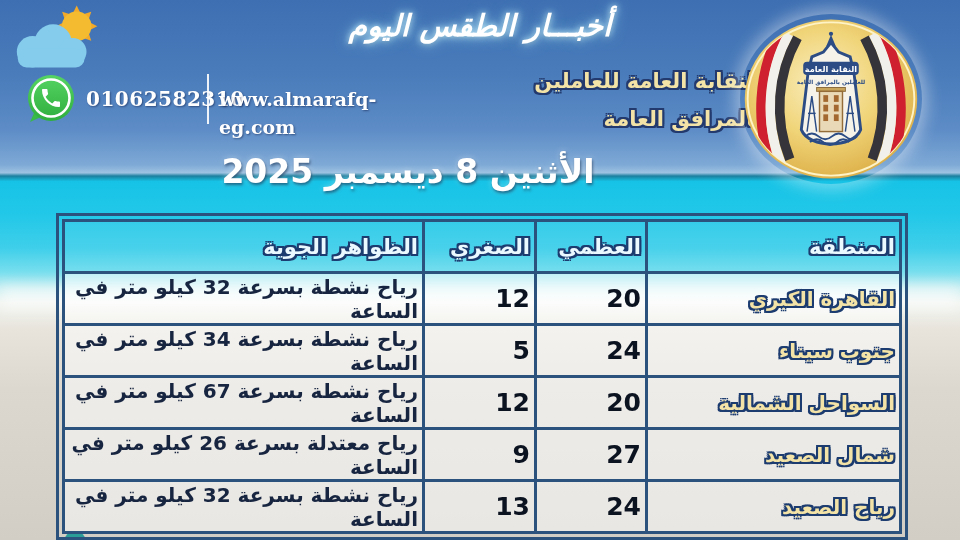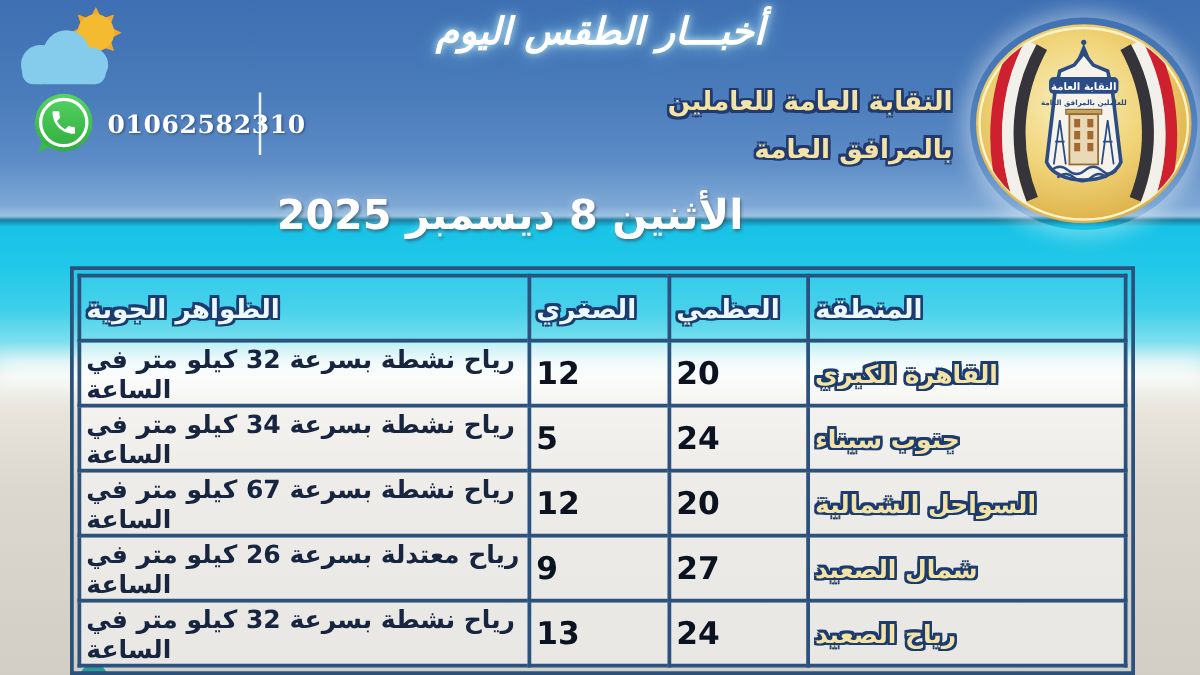--- a/index.html
+++ b/index.html
@@ -23,34 +23,34 @@
   .website{position:absolute;left:219px;top:85px;width:210px;height:28px;
     font-family:"DejaVu Serif",serif;font-weight:bold;font-size:19px;color:#fff;
     line-height:28px;text-shadow:1px 1px 2px rgba(0,10,50,.45);}
   .main-title{position:absolute;left:280px;top:8px;width:400px;text-align:center;
     direction:rtl;font-size:30px;font-weight:bold;color:#fff;
     text-shadow:0 0 6px rgba(205,245,255,.95),0 0 14px rgba(160,230,250,.75),0 2px 3px rgba(30,60,110,.35);font-style:italic;}
   .org-name{position:absolute;left:502px;top:62px;width:260px;
     direction:rtl;font-size:21px;font-weight:bold;line-height:38px;color:#f3e3a6;
     text-shadow:-2px -2px 0 #233a6e,0 -2px 0 #233a6e,2px -2px 0 #233a6e,-2px 0 0 #233a6e,
                  2px 0 0 #233a6e,-2px 2px 0 #233a6e,0 2px 0 #233a6e,2px 2px 0 #233a6e;}
-  .logo-wrap{position:absolute;left:776px;top:14px;width:182px;height:170px;
+  .logo-wrap{position:absolute;left:740px;top:14px;width:182px;height:170px;
     border-radius:50%;box-shadow:0 0 16px 5px rgba(255,255,255,.4);}
   .logo-wrap svg{display:block;}
 
   .date-line{position:absolute;left:0;top:152px;width:816px;text-align:center;
     direction:rtl;font-size:33px;font-weight:bold;color:#fff;
     text-shadow:1px 2px 3px rgba(12,40,75,.6),0 0 6px rgba(255,255,255,.35);}
 
   
   .table-wrap{position:absolute;left:56px;top:213px;width:852px;height:327px;
     border:3px solid #2a527d;padding:3px;box-sizing:border-box;z-index:2;}
   table.weather{width:100%;height:100%;border-collapse:collapse;direction:rtl;
     table-layout:fixed;}
-  table.weather th,table.weather td{border:3px solid #2a527d;text-align:left;
+  table.weather th,table.weather td{border:3px solid #2a527d;text-align:right;
     vertical-align:middle;padding:0 4px;overflow:hidden;}
   table.weather th{background:rgba(110,220,242,.20);font-size:21px;font-weight:bold;
     color:#eaf9ff;
     text-shadow:-2px -2px 0 #1c3c70,0 -2px 0 #1c3c70,2px -2px 0 #1c3c70,-2px 0 0 #1c3c70,
                  2px 0 0 #1c3c70,-2px 2px 0 #1c3c70,0 2px 0 #1c3c70,2px 2px 0 #1c3c70;}
   table.weather td{background:rgba(255,255,255,.50);}
   td.region-cell{font-size:20px;font-weight:bold;color:#f3e3a6;
     text-shadow:-2px -2px 0 #1c3c70,0 -2px 0 #1c3c70,2px -2px 0 #1c3c70,-2px 0 0 #1c3c70,
                  2px 0 0 #1c3c70,-2px 2px 0 #1c3c70,0 2px 0 #1c3c70,2px 2px 0 #1c3c70;}
   td.num-cell{font-size:25px;font-weight:bold;color:#0b1220;}
@@ -97,20 +97,21 @@
         </linearGradient>
       </defs>
       <path d="M10 39 L5 50 L18 44 Z" fill="#39b94a"></path>
       <circle cx="26" cy="26" r="23" fill="url(#wg)"></circle>
       <circle cx="26" cy="26" r="18.5" fill="none" stroke="#ffffff" stroke-width="2.6"></circle>
       <path transform="translate(14,14)" fill="#ffffff" d="M6.62 10.79c1.44 2.83 3.76 5.14 6.59 6.59l2.2-2.2c.27-.27.67-.36 1.02-.24 1.12.37 2.33.57 3.57.57.55 0 1 .45 1 1V20c0 .55-.45 1-1 1-9.39 0-17-7.61-17-17 0-.55.45-1 1-1h3.5c.55 0 1 .45 1 1 0 1.25.2 2.45.57 3.57.11.35.03.74-.25 1.02l-2.2 2.2z"></path>
     </svg>
   </div>
   <div class="phone">01062582310</div>
   <div class="vdivider"></div>
+  <div class="website">www.almarafq-eg.com</div>
 
   <div class="main-title">أخبـــار الطقس اليوم</div>
 
   <div class="org-name">
     <div>النقابة العامة للعاملين</div>
     <div>بالمرافق العامة</div>
   </div>
 
   <div class="logo-wrap">
     <svg width="182" height="170" viewBox="0 0 190 170">

